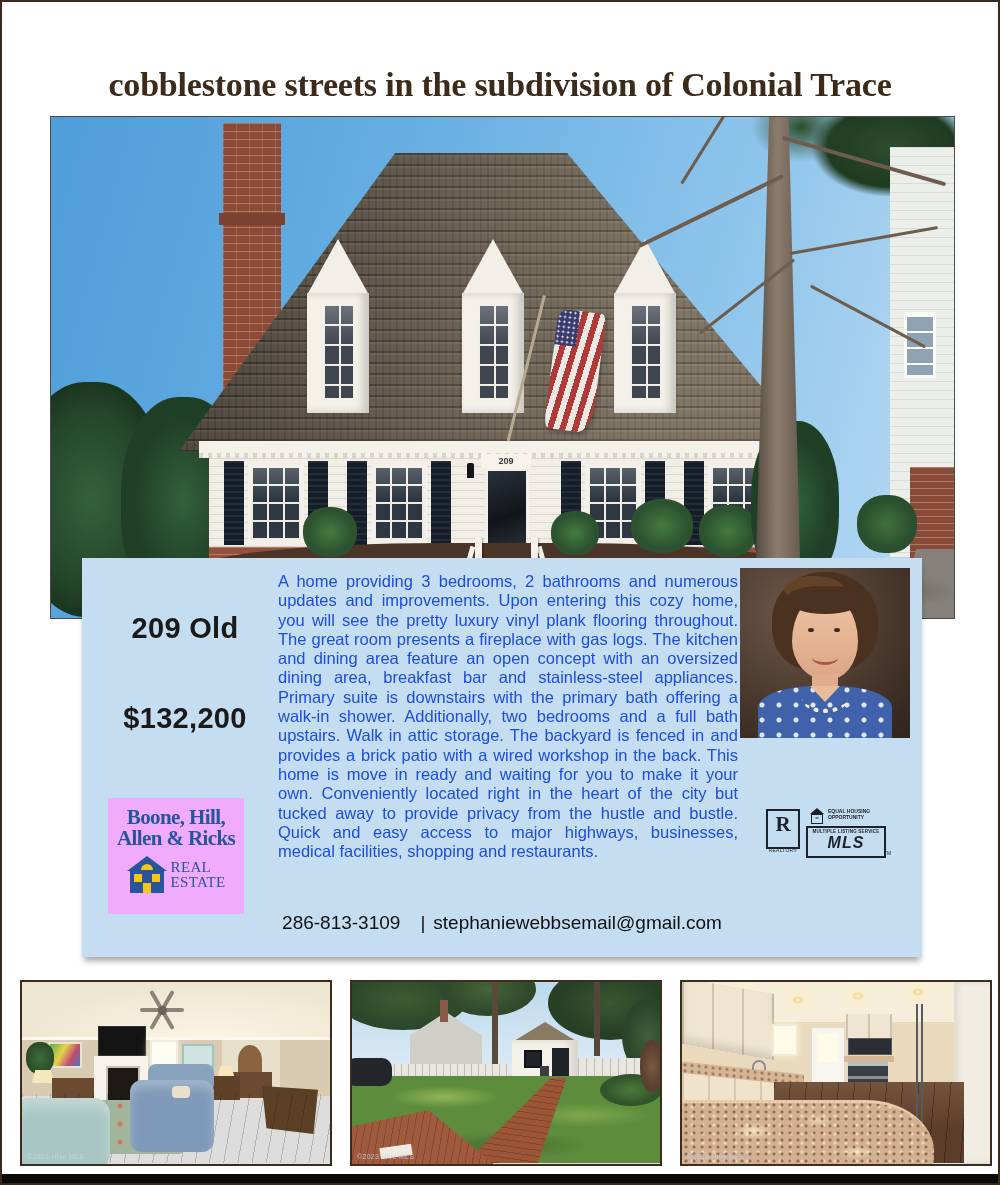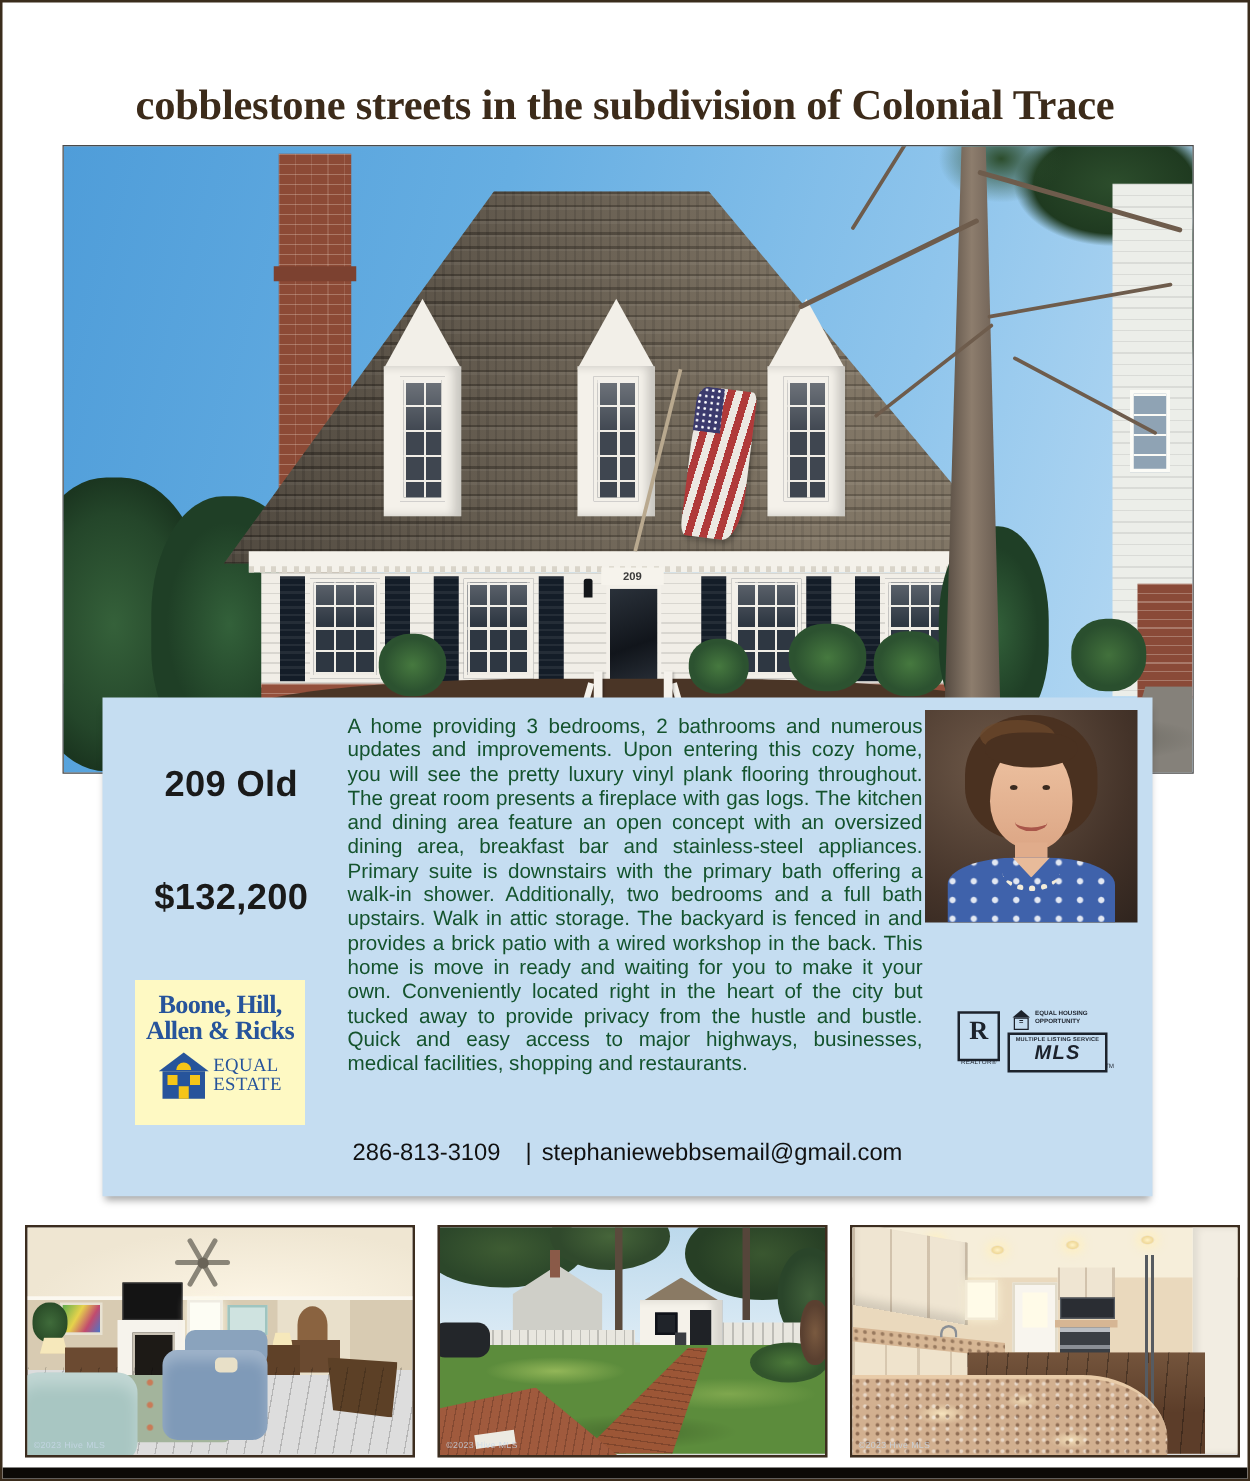--- a/index.html
+++ b/index.html
@@ -104,35 +104,35 @@
   .br2{left:728px;top:42px;width:170px;transform:rotate(16deg);}
   .br3{left:738px;top:122px;width:150px;height:3px;transform:rotate(-10deg);}
   .br4{left:636px;top:178px;width:120px;height:3px;transform:rotate(-38deg);}
   .br5{left:752px;top:198px;width:130px;height:3px;transform:rotate(28deg);}
   .br6{left:600px;top:10px;width:130px;height:3px;transform:rotate(-58deg);}
   
   .info-panel{position:absolute;left:80px;top:556px;width:840px;height:399px;background:#c5ddf1;
     box-shadow:0 6px 6px -2px rgba(0,0,0,.35);z-index:10;}
   .addr-block{position:absolute;left:10px;top:48px;width:186px;text-align:center;
     font-size:29px;font-weight:600;color:#1a1a1a;line-height:45px;letter-spacing:.3px;}
-  .brokerage{position:absolute;left:26px;top:226px;width:136px;height:116px;background:#fef9c3;text-align:center;padding-top:9px;box-sizing:border-box;}
+  .brokerage{position:absolute;left:26px;top:240px;width:136px;height:116px;background:#f0abfc;text-align:center;padding-top:9px;box-sizing:border-box;}
   .bk-name{font-family:"Liberation Serif",serif;font-weight:bold;color:#27549b;
     font-size:21px;line-height:21px;letter-spacing:-0.6px;}
   .bk-row{display:flex;justify-content:center;align-items:center;margin-top:7px;gap:4px;}
   .bk-house{position:relative;width:40px;height:37px;flex:0 0 auto;}
   .bk-house div{position:absolute;}
   .bk-roof{left:0;top:0;width:0;height:0;border-left:20px solid transparent;border-right:20px solid transparent;border-bottom:15px solid #27549b;}
   .bk-fan{left:14px;top:8px;width:12px;height:6px;background:#f5c518;border-radius:6px 6px 0 0;}
   .bk-body{left:3px;top:15px;width:34px;height:22px;background:#27549b;}
   .bk-win{top:18px;width:8px;height:8px;background:#f5c518;}
   .bkw1{left:7px;} .bkw2{left:25px;}
   .bk-door{left:16px;top:27px;width:8px;height:10px;background:#f5c518;}
   .bk-re{font-family:"Liberation Serif",serif;color:#27549b;font-size:15px;line-height:15px;text-align:left;letter-spacing:.3px;}
   .desc{position:absolute;left:196px;top:14px;width:460px;margin:0;
-    font-size:16.5px;line-height:19.3px;color:#14532d;text-align:justify;}
+    font-size:16.5px;line-height:19.3px;color:#1d4ed8;text-align:justify;}
   .portrait{position:absolute;left:658px;top:10px;width:170px;height:170px;overflow:hidden;
     background:radial-gradient(circle at 32% 26%,#6d5848,#443329 65%,#2f241e);}
   .portrait div{position:absolute;}
   .pt-hair{left:32px;top:4px;width:106px;height:100px;background:#4a3120;border-radius:48% 48% 42% 42%;}
   .pt-hl{left:44px;top:8px;width:60px;height:26px;background:#6e4a2c;border-radius:50%;opacity:.7;}
   .pt-face{left:52px;top:26px;width:66px;height:86px;background:linear-gradient(#eec3a2,#dca685);
     border-radius:50% 50% 46% 54%/56% 56% 46% 46%;}
   .pt-bangs{left:48px;top:18px;width:74px;height:28px;background:#4a3120;border-radius:50% 50% 60% 60%;}
   .pt-eye{top:60px;width:6px;height:4px;background:#3a2a20;border-radius:50%;}
   .pe1{left:68px;} .pe2{left:94px;}
@@ -370,21 +370,21 @@
       <div class="bk-row">
         <div class="bk-house">
           <div class="bk-roof"></div>
           <div class="bk-fan"></div>
           <div class="bk-body"></div>
           <div class="bk-win bkw1"></div>
           <div class="bk-win bkw2"></div>
           <div class="bk-door"></div>
         </div>
         <div class="bk-re">
-          <span>EQUAL</span><br>
+          <span>REAL</span><br>
           <span>ESTATE</span>
         </div>
       </div>
     </div>
 
     <p class="desc">A home providing 3 bedrooms, 2 bathrooms and numerous updates and improvements. Upon entering this cozy home, you will see the pretty luxury vinyl plank flooring throughout. The great room presents a fireplace with gas logs. The kitchen and dining area feature an open concept with an oversized dining area, breakfast bar and stainless-steel appliances. Primary suite is downstairs with the primary bath offering a walk-in shower. Additionally, two bedrooms and a full bath upstairs. Walk in attic storage. The backyard is fenced in and provides a brick patio with a wired workshop in the back. This home is move in ready and waiting for you to make it your own. Conveniently located right in the heart of the city but tucked away to provide privacy from the hustle and bustle. Quick and easy access to major highways, businesses, medical facilities, shopping and restaurants.</p>
 
     <div class="portrait">
       <div class="pt-hair"></div>
       <div class="pt-hl"></div>

